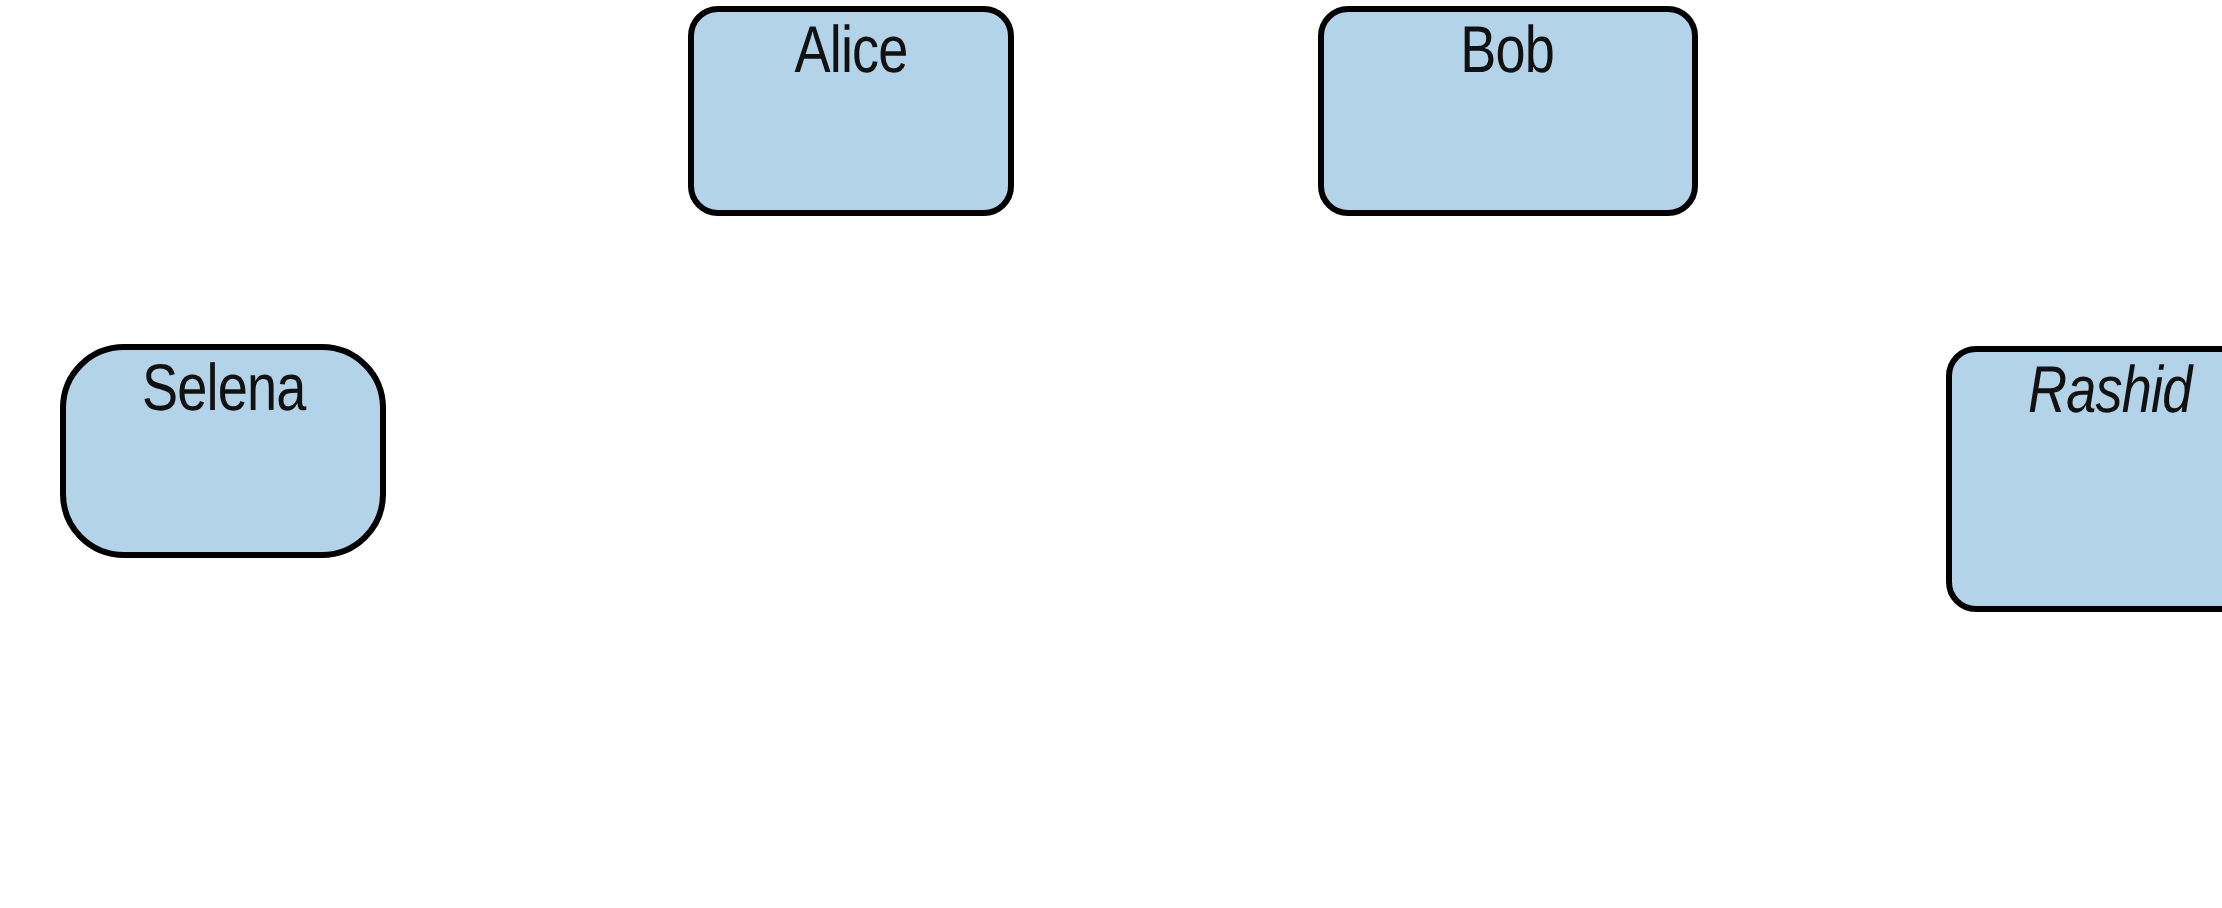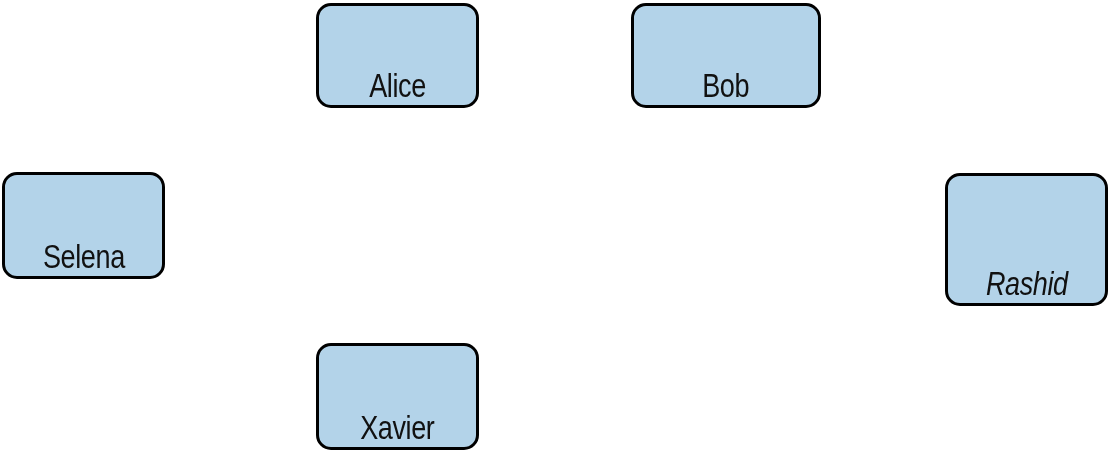--- a/index.html
+++ b/index.html
@@ -15,22 +15,23 @@
     overflow: hidden;
     font-family: "Liberation Sans", sans-serif;
   }
   .node {
     position: absolute;
     box-sizing: border-box;
     background: #b3d3e9;
     border: 3px solid #000000;
     border-radius: 15px;
     display: flex;
-    align-items: flex-end;
+    align-items: flex-start;
     justify-content: center;
+    margin-left: 28px;
   }
   .node-label {
     color: #111111;
     font-size: 33px;
     font-weight: 400;
     letter-spacing: -0.5px;
     transform: scaleX(0.82);
     transform-origin: center;
     white-space: nowrap;
   }
@@ -41,25 +42,22 @@
 <div class="canvas" style="background: rgb(255, 255, 255);">
 
     <div class="node" style="left: 316px; top: 3px; width: 163px; height: 105px; background: rgb(179, 211, 233); border-color: rgb(0, 0, 0);">
       <span class="node-label" style="color: rgb(17, 17, 17);">Alice</span>
     </div>
 
     <div class="node" style="left: 631px; top: 3px; width: 190px; height: 105px; background: rgb(179, 211, 233); border-color: rgb(0, 0, 0);">
       <span class="node-label" style="color: rgb(17, 17, 17);">Bob</span>
     </div>
 
-    <div class="node" style="left: 2px; top: 172px; width: 163px; height: 107px; background: rgb(179, 211, 233); border-color: rgb(0, 0, 0);">
+    <div class="node" style="left: 2px; top: 172px; width: 163px; height: 107px; background: rgb(179, 211, 233); border-color: rgb(0, 0, 0); border-radius: 32px;">
       <span class="node-label" style="color: rgb(17, 17, 17);">Selena</span>
     </div>
 
     <div class="node" style="left: 945px; top: 173px; width: 163px; height: 133px; background: rgb(179, 211, 233); border-color: rgb(0, 0, 0); font-style: italic;">
       <span class="node-label" style="color: rgb(17, 17, 17);">Rashid</span>
     </div>
 
-    <div class="node" style="left: 316px; top: 343px; width: 163px; height: 107px; background: rgb(179, 211, 233); border-color: rgb(0, 0, 0);">
-      <span class="node-label" style="color: rgb(17, 17, 17);">Xavier</span>
-    </div>
 
   </div>
 
 </body></html>

